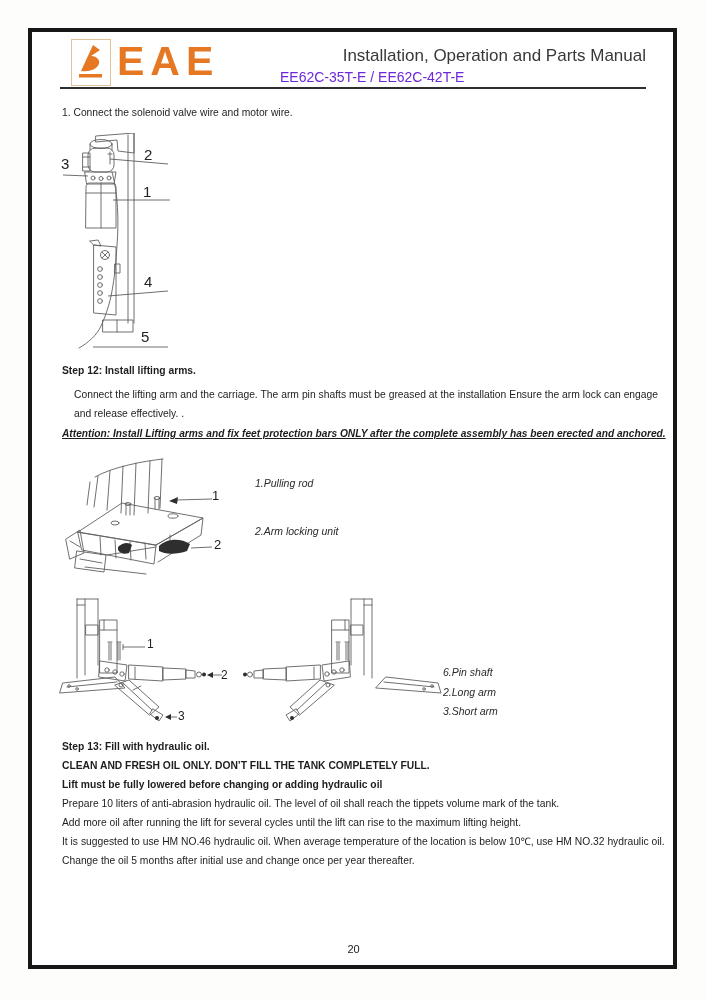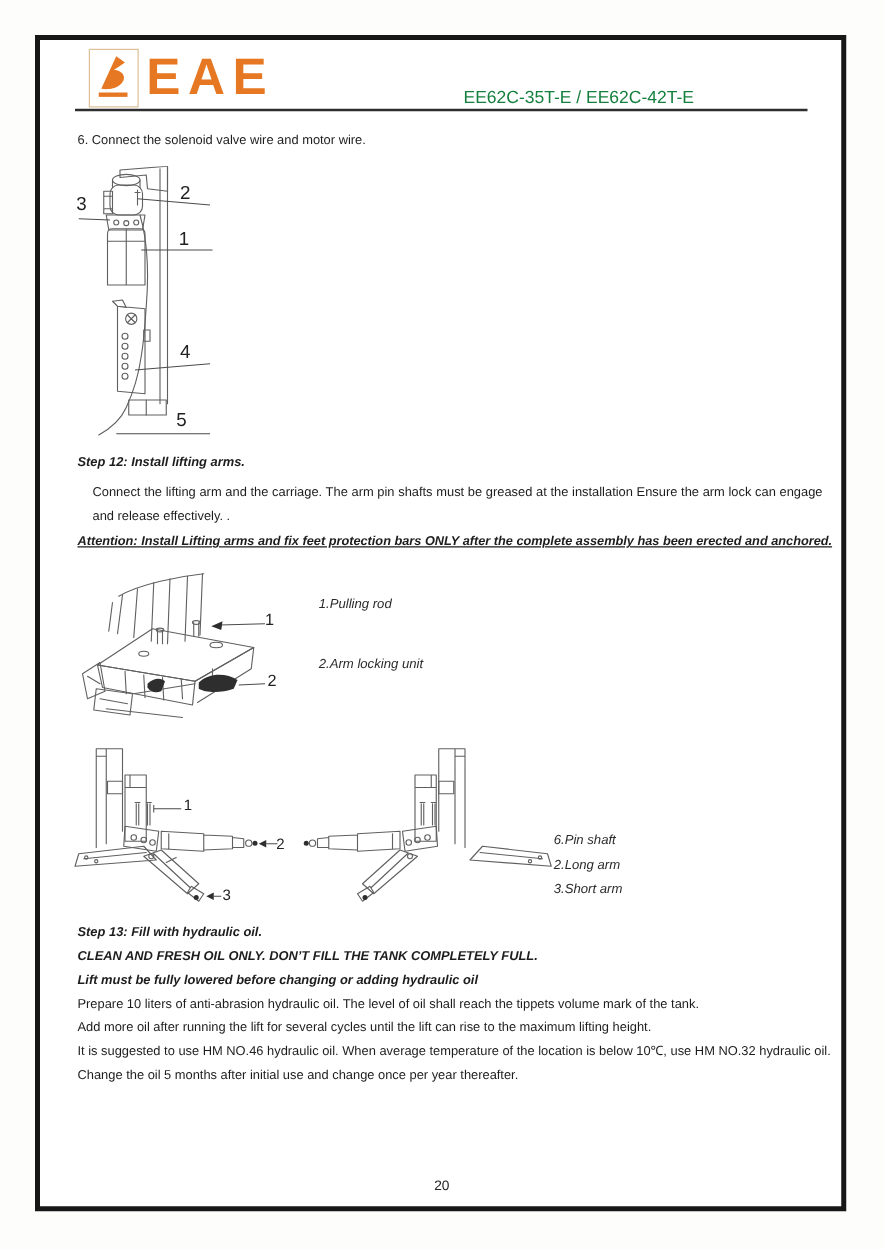--- a/index.html
+++ b/index.html
@@ -1,53 +1,54 @@
 <!DOCTYPE html>
 <html><head>
 <meta charset="utf-8">
 <style>
   html,body{margin:0;padding:0;background:#ffffff;}
   .canvas{position:relative;width:707px;height:1000px;background:#fdfdfc;overflow:hidden;
           font-family:"Liberation Sans",sans-serif;color:#1d1d1d;}
   .frame{position:absolute;left:28px;top:28px;width:641px;height:933px;border:4.5px solid #171717;background:#ffffff;}
   .t{position:absolute;font-size:10.3px;line-height:1.35;color:#1d1d1d;white-space:nowrap;}
-  .b{font-weight:bold;font-style:italic;}
+  .b{font-weight:bold;}
   .para{white-space:normal;text-align:justify;width:584px;line-height:18.5px;}
   .attn{font-weight:bold;font-style:italic;text-decoration:underline;font-size:10.2px;text-align:center;}
   .callout{position:absolute;color:#222;font-family:"Liberation Sans",sans-serif;}
   .c1{font-size:15px;} .c2{font-size:13px;} .c3{font-size:12px;}
   .legend{position:absolute;font-style:italic;font-size:10.5px;color:#2a2a2a;white-space:nowrap;}
   .logo-box{position:absolute;left:71px;top:39px;width:38px;height:45px;border:1px solid #dfc29a;background:#fff;}
   .eae{position:absolute;left:117px;top:41px;font-size:41px;font-weight:800;letter-spacing:6px;line-height:1;}
   .hdr-title{position:absolute;left:280px;top:46px;width:366px;text-align:right;font-size:17px;color:#383838;}
-  .hdr-model{position:absolute;left:280px;top:69px;width:366px;text-align:center;font-size:14px;color:#15803d;}
+  .hdr-model{position:absolute;left:280px;top:69px;width:366px;text-align:left;font-size:14px;color:#6d28d9;}
   .rule{position:absolute;left:60px;top:87px;width:586px;height:2px;background:#2e2e2e;}
   .pageno{position:absolute;left:0;top:943px;width:707px;text-align:center;font-size:11px;color:#222;}
   svg{position:absolute;}
   .ln{stroke:#606060;stroke-width:0.9;fill:none;stroke-linejoin:round;stroke-linecap:round;}
   .ld{stroke:#4a4a4a;stroke-width:0.8;fill:none;}
   .dk{fill:#2e2e2e;stroke:none;}
 </style>
 </head>
 <body>
 
 <div class="canvas">
   <div class="frame"></div>
 
   <div class="logo-box">
     <svg width="36" height="43" viewBox="0 0 36 43">
       <path d="M9 31 L21 5 L28 10 L19 16 C26 16 30 22 25 27 C21 31 14 32 9 31 Z" fill="#E67823"></path>
       <rect x="7" y="34" width="23" height="3.5" fill="#E67823"></rect>
     </svg>
   </div>
   <div class="eae" style="color:#E67823">EAE</div>
+  <div class="hdr-title">Installation, Operation and Parts Manual</div>
   <div class="hdr-model">EE62C-35T-E  /  EE62C-42T-E</div>
   <div class="rule"></div>
 
-  <div class="t" style="left:62px;top:106px">6. Connect the solenoid valve wire and motor wire.</div>
+  <div class="t" style="left:62px;top:106px">1. Connect the solenoid valve wire and motor wire.</div>
 
   <svg style="left:60px;top:133px" width="200" height="225" viewBox="0 0 200 225">
     <g class="ln">
       <path d="M68 2 V190 M74 0 V190"></path>
       <path d="M36 3 L74 0 L74 20 L58 18 L57 7 L36 9 Z"></path>
       <ellipse cx="41" cy="11" rx="11" ry="4.5"></ellipse>
       <path d="M30 11 V17 M52 11 V17"></path>
       <rect x="28" y="15" width="26" height="24" rx="7"></rect>
       <path d="M50 19 V31 M48 21 H52"></path>
       <path d="M23 20 H30 V38 H23 Z M23 24 H30 M23 34 H30"></path>

